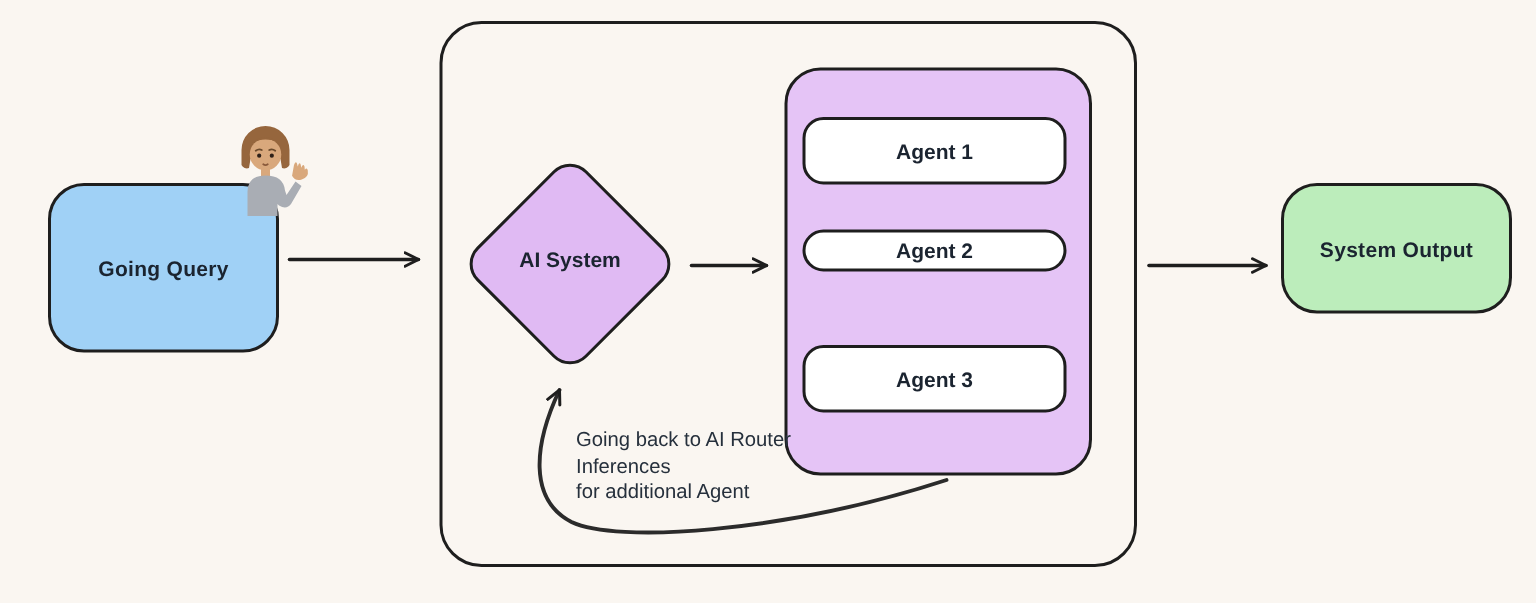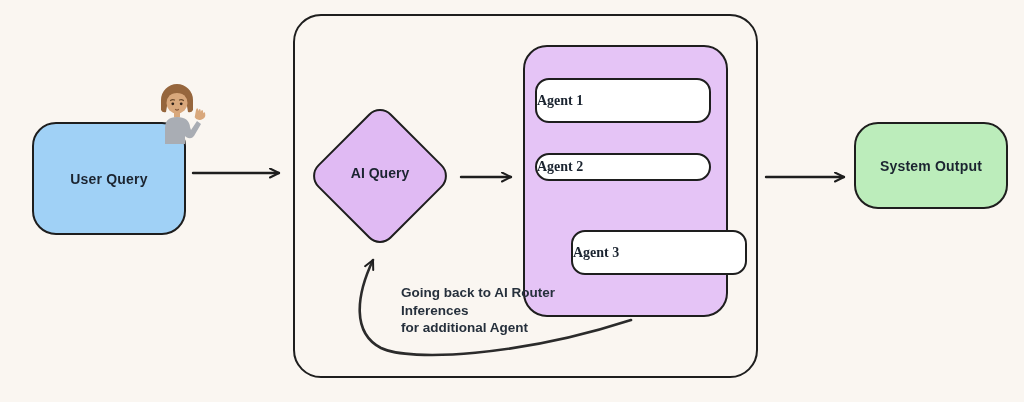--- a/index.html
+++ b/index.html
@@ -58,34 +58,33 @@
     position:absolute;
     left:523px;top:45px;width:205px;height:272px;
     background:#e5c4f6;
     border:2.5px solid #1e1e1e;border-radius:24px;
     box-sizing:border-box;
   }
   .agent-box{
     position:absolute;
     left:535px;width:176px;height:45px;
     background:#ffffff;border:2.5px solid #1e1e1e;border-radius:14px;
-    display:flex;align-items:center;justify-content:flex-start;
+    display:flex;align-items:center;justify-content:center;
     box-sizing:border-box;
-    color:#1b2430;font-size:14px;font-weight:600;font-family:Liberation Serif, serif;
+    color:#1b2430;font-size:14px;font-weight:600;
   }
   .agent-1{top:78px;}
   .agent-2{top:153px;height:28px;}
-  .agent-3{top:230px;margin-left:36px;}
+  .agent-3{top:230px;}
   .annotation{
     position:absolute;
     left:384px;top:284px;
-    color:#26303c;font-size:13.5px;font-weight:700;
+    color:#26303c;font-size:13.5px;font-weight:400;
     line-height:17.5px;
     z-index:2;
-    margin-left:17px;
   }
   .arrows{
     position:absolute;left:0;top:0;width:1024px;height:402px;
     z-index:1;pointer-events:none;
   }
   .person{
     position:absolute;left:147px;top:79px;width:64px;height:66px;
     z-index:3;
   }
 </style>
@@ -106,21 +105,21 @@
     <path d="M193,173 L279,173" fill="none" stroke="#1e1e1e" stroke-width="2.4" stroke-linecap="round" marker-end="url(#arrowhead)"></path>
 
     <path d="M461,177 L511,177" fill="none" stroke="#1e1e1e" stroke-width="2.4" stroke-linecap="round" marker-end="url(#arrowhead)"></path>
 
     <path d="M766,177 L844,177" fill="none" stroke="#1e1e1e" stroke-width="2.4" stroke-linecap="round" marker-end="url(#arrowhead)"></path>
 
     <path d="M631,320 C520,356 410,362 381,348 C352,333 356,296 373,260" fill="none" stroke="#2b2b2b" stroke-width="2.6" stroke-linecap="round" marker-end="url(#arrowhead)"></path>
   </svg>
 
   <div class="node user-query">
-    <span>User Query</span>
+    <span>Going Query</span>
   </div>
 
   <svg class="person" viewBox="0 0 64 64">
 
     <path d="M14,20 a16,16 0 0 1 32,0 l0,10 a4,4 0 0 1 -5,2 l-1,-6 -20,0 -1,6 a4,4 0 0 1 -5,-2 Z" fill="#96663d"></path>
 
     <circle cx="30" cy="23" r="10.5" fill="#d9a87c"></circle>
 
     <path d="M19,20 a11.5,11.5 0 0 1 22,-1 q-2,-6 -11,-6 q-9,0 -11,7 Z" fill="#96663d"></path>
 
@@ -133,21 +132,21 @@
     <path d="M28.5,29.5 q1.5,1.2 3,0" fill="none" stroke="#8a5a3b" stroke-width="1.2" stroke-linecap="round"></path>
 
     <rect x="27" y="31.5" width="6" height="6" fill="#d9a87c"></rect>
 
     <path d="M18,64 L18,48 q0,-11 12,-11 q12,0 13,10 l1,3 6,-9 4,3 -7,12 q-3,4 -8,1 l-1,-1 0,8 Z" fill="#a9adb4"></path>
 
     <path d="M49,30 q1,-3 2,-1 l0.5,2 q1,-3.5 2,-1.2 l0.3,2 q1.2,-3 2.2,-0.8 l0.2,2.2 q1.5,-2 2,0.5 q0.8,4.5 -4,6 q-4.5,1.3 -6.5,-2.5 Z" fill="#d9a87c"></path>
   </svg>
 
   <div class="diamond"></div>
-  <div class="diamond-label">AI Query</div>
+  <div class="diamond-label">AI System</div>
 
   <div class="agents-container"></div>
   <div class="agent-box agent-1">
     <span>Agent 1</span>
   </div>
   <div class="agent-box agent-2">
     <span>Agent 2</span>
   </div>
   <div class="agent-box agent-3">
     <span>Agent 3</span>

